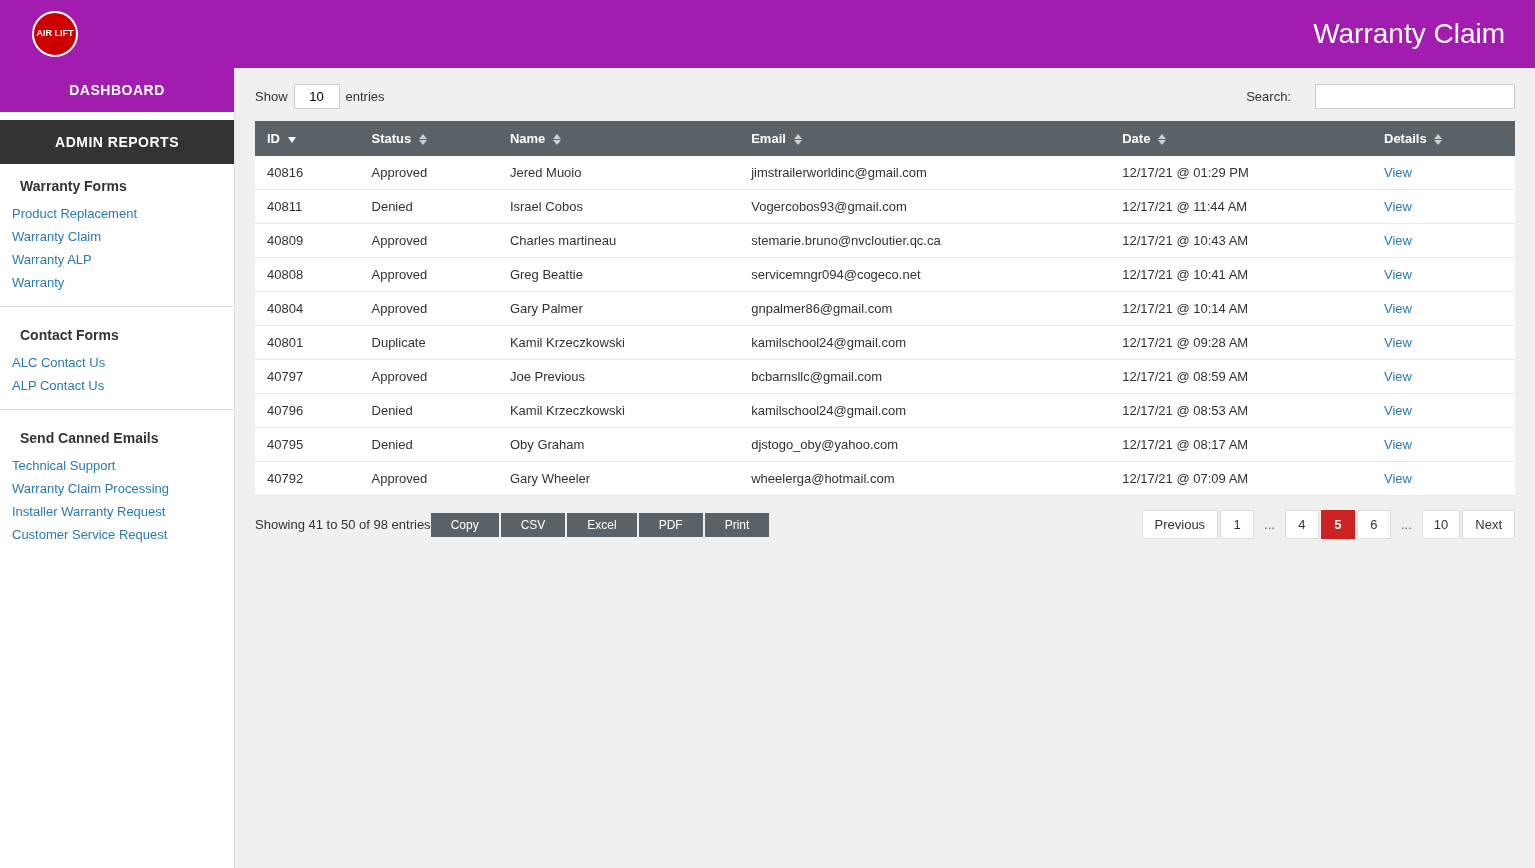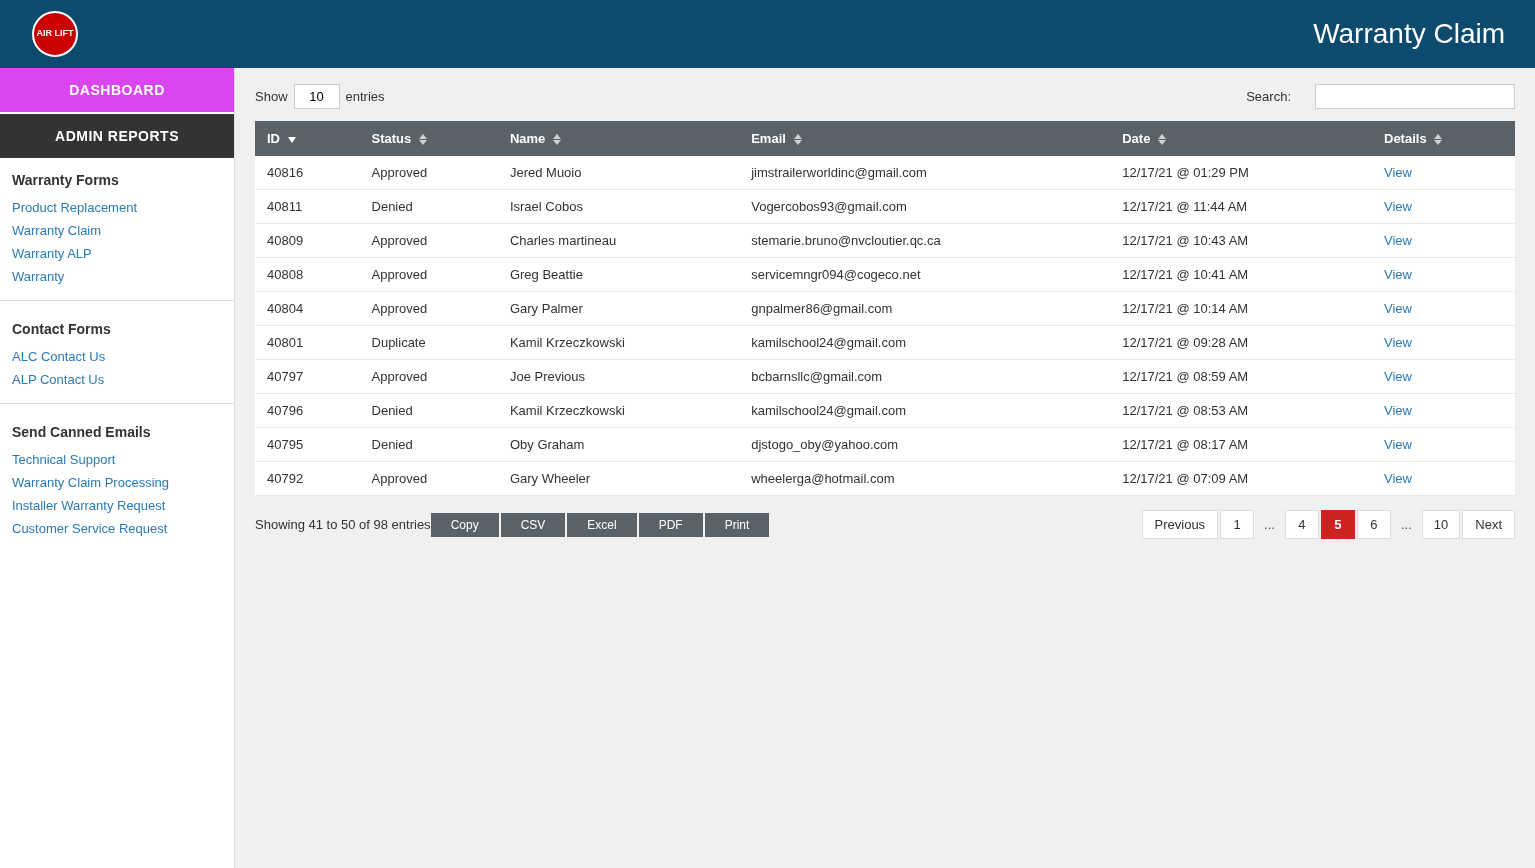--- a/index.html
+++ b/index.html
@@ -1,20 +1,20 @@
 <!DOCTYPE html>
 <html><head>
   <meta charset="utf-8">
   <style>
     * { box-sizing: border-box; margin: 0; padding: 0; }
     body { font-family: Arial, sans-serif; font-size: 13px; background: #f0f0f0; display: flex; flex-direction: column; height: 868px; overflow: hidden; }
 
     
     .header {
-      background: #0c4a6e;
+      background: #a21caf;
       color: white;
       display: flex;
       align-items: center;
       justify-content: space-between;
       padding: 0 30px;
       height: 68px;
       flex-shrink: 0;
     }
     .logo {
       width: 50px;
@@ -67,36 +67,37 @@
       color: white;
       border: none;
       text-align: center;
       font-size: 14px;
       font-weight: bold;
       cursor: pointer;
       text-transform: uppercase;
       letter-spacing: 0.5px;
     }
     .sidebar-btn.dashboard {
-      background: #d946ef;
-      margin-bottom: 2px;
+      background: #a21caf;
+      margin-bottom: 8px;
       text-align: center;
     }
     .sidebar-btn.admin-reports {
       background: #333;
       text-transform: uppercase;
     }
     .sidebar-section {
       padding: 14px 12px 6px 12px;
     }
     .sidebar-section-title {
       font-size: 14px;
       font-weight: bold;
       color: #333;
       margin-bottom: 8px;
+      margin-left: 8px;
     }
     .sidebar-link {
       display: block;
       color: #2a7ab5;
       text-decoration: none;
       padding: 4px 0;
       font-size: 13px;
       cursor: pointer;
     }
     .sidebar-divider {

